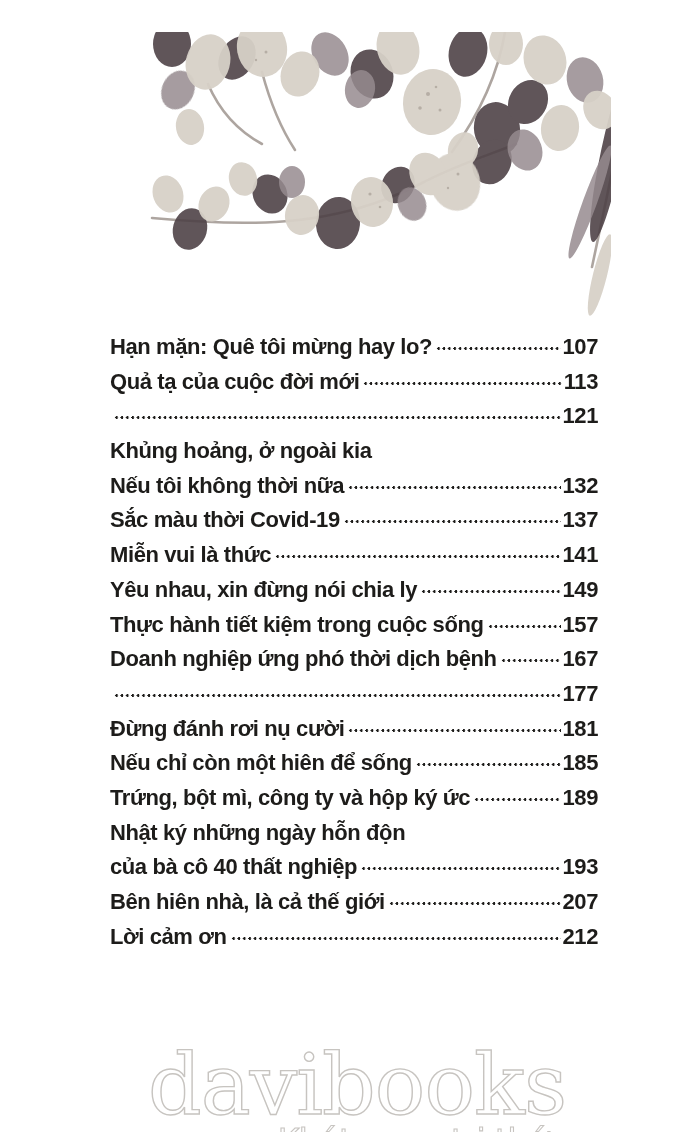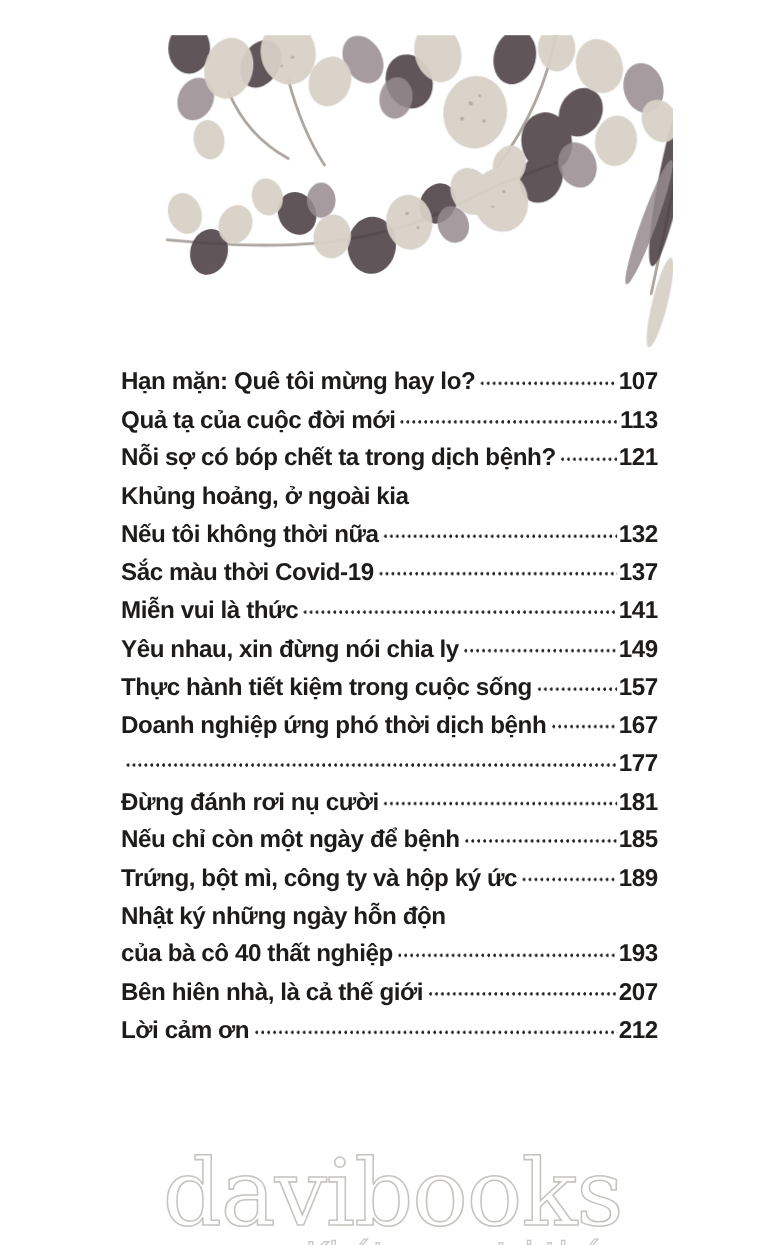--- a/index.html
+++ b/index.html
@@ -158,21 +158,20 @@
       <span class="toc-title">Hạn mặn: Quê tôi mừng hay lo?</span>
       <span class="toc-leader"></span>
       <span class="toc-page">107</span>
     </div>
     <div class="toc-row">
       <span class="toc-title">Quả tạ của cuộc đời mới</span>
       <span class="toc-leader"></span>
       <span class="toc-page">113</span>
     </div>
     <div class="toc-row">
-      <span class="toc-title">Nỗi sợ có bóp chết ta trong dịch bệnh?</span>
       <span class="toc-leader"></span>
       <span class="toc-page">121</span>
     </div>
     <div class="toc-row">
       <span class="toc-title">Khủng hoảng, ở ngoài kia</span>
     </div>
     <div class="toc-row">
       <span class="toc-title">Nếu tôi không thời nữa</span>
       <span class="toc-leader"></span>
       <span class="toc-page">132</span>
@@ -205,21 +204,21 @@
     <div class="toc-row">
       <span class="toc-leader"></span>
       <span class="toc-page">177</span>
     </div>
     <div class="toc-row">
       <span class="toc-title">Đừng đánh rơi nụ cười</span>
       <span class="toc-leader"></span>
       <span class="toc-page">181</span>
     </div>
     <div class="toc-row">
-      <span class="toc-title">Nếu chỉ còn một ngày để bệnh</span>
+      <span class="toc-title">Nếu chỉ còn một hiên để sống</span>
       <span class="toc-leader"></span>
       <span class="toc-page">185</span>
     </div>
     <div class="toc-row">
       <span class="toc-title">Trứng, bột mì, công ty và hộp ký ức</span>
       <span class="toc-leader"></span>
       <span class="toc-page">189</span>
     </div>
     <div class="toc-row">
       <span class="toc-title">Nhật ký những ngày hỗn độn</span>

